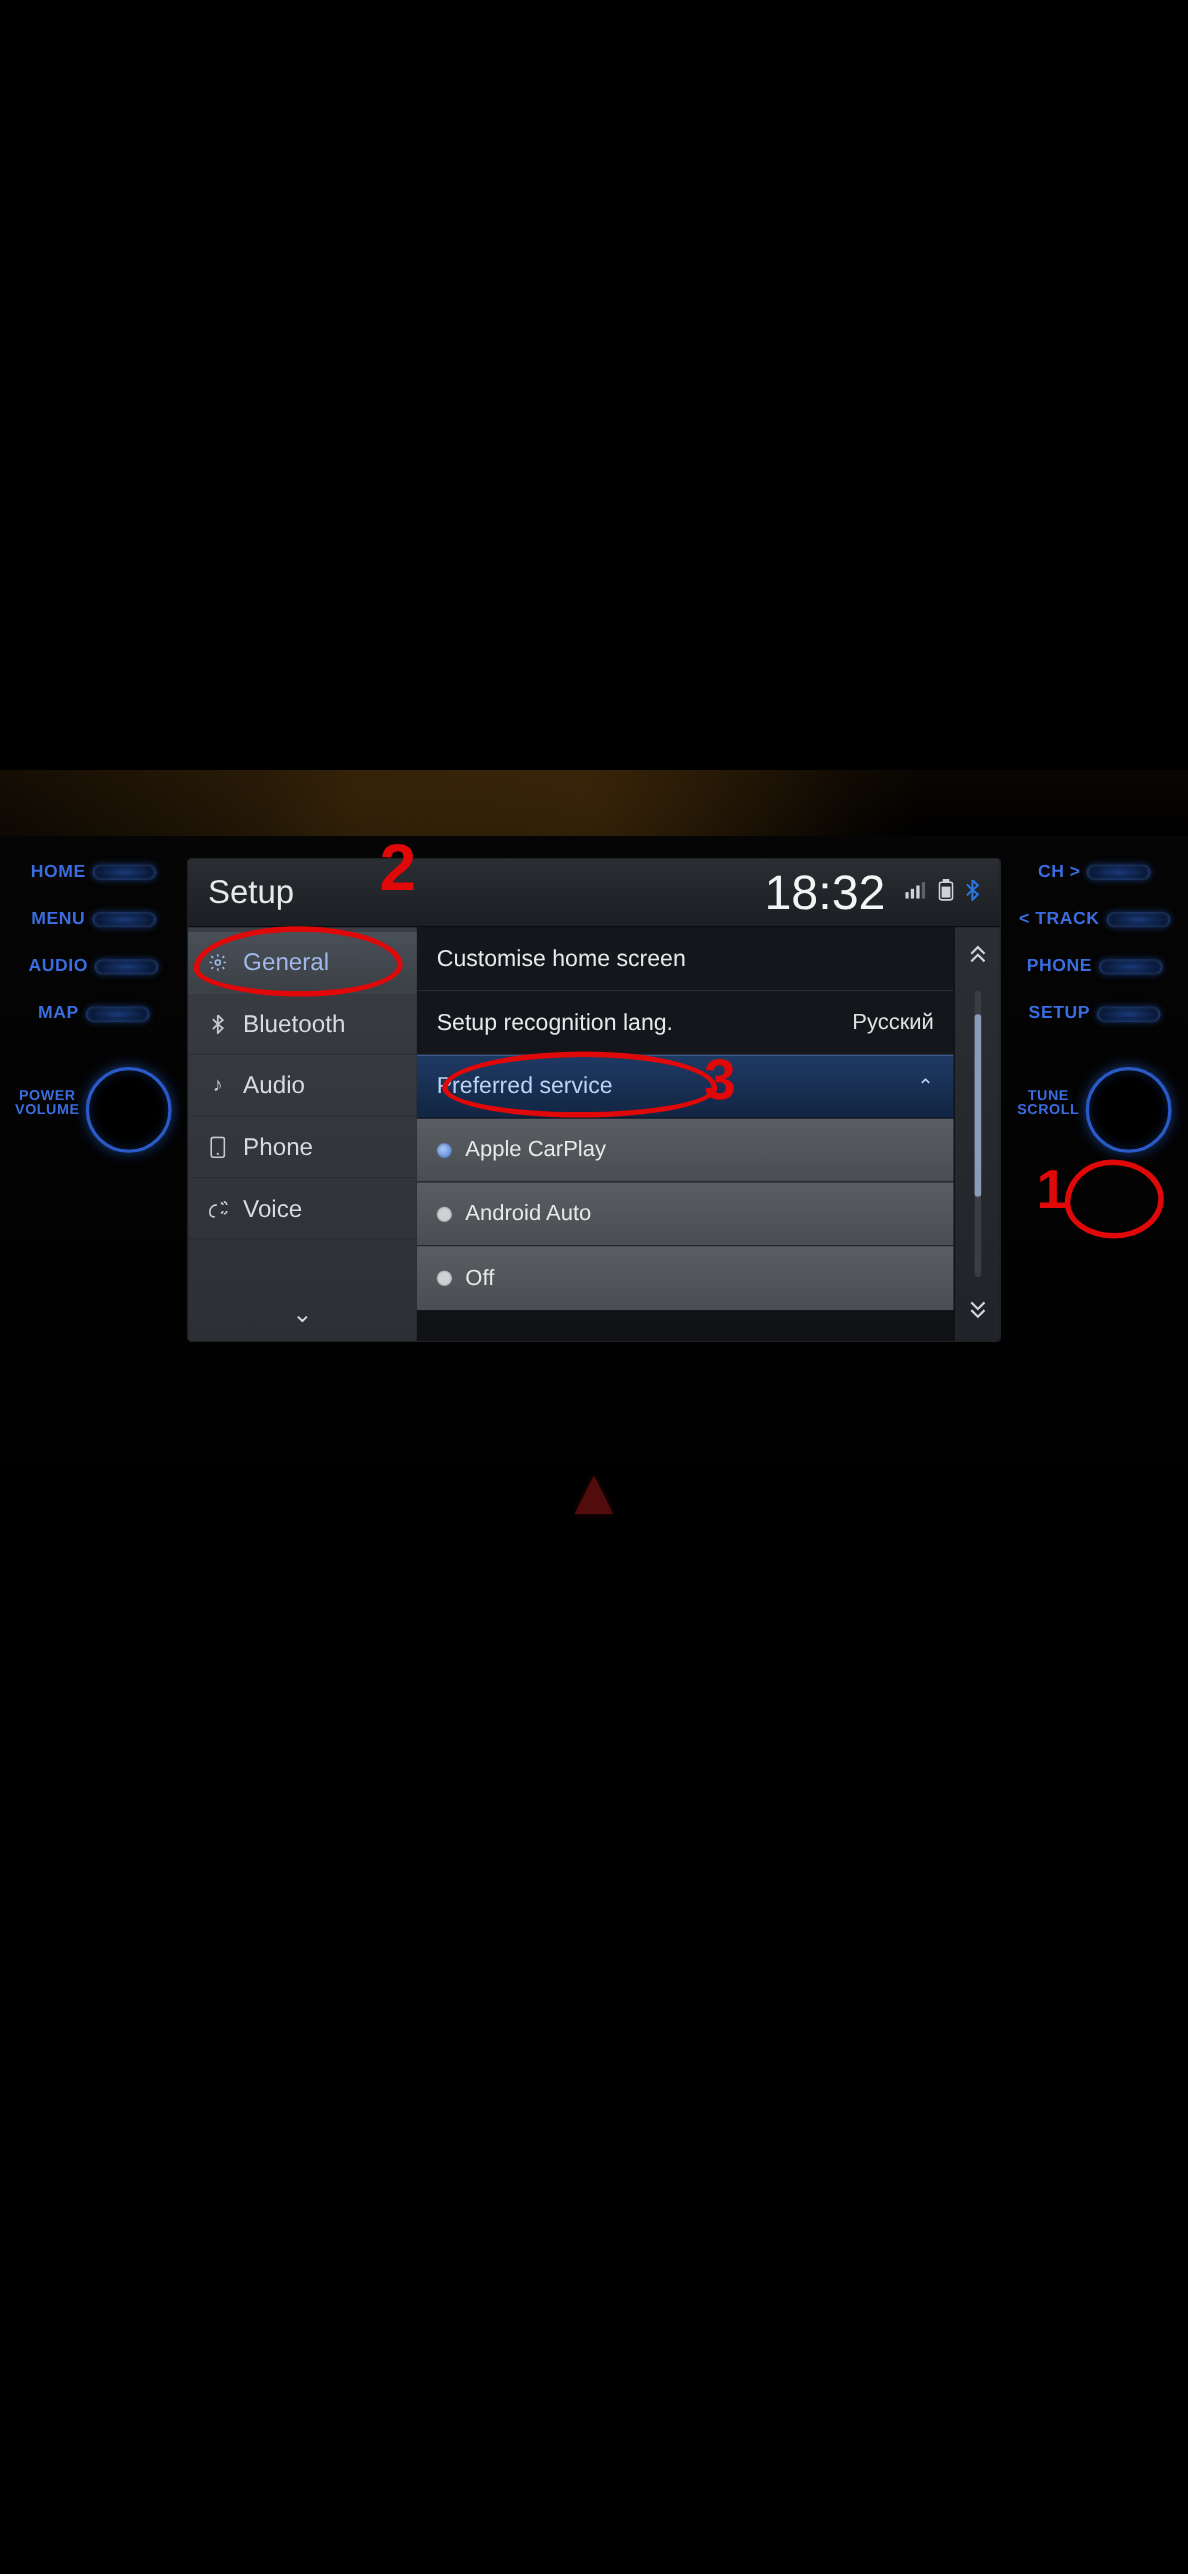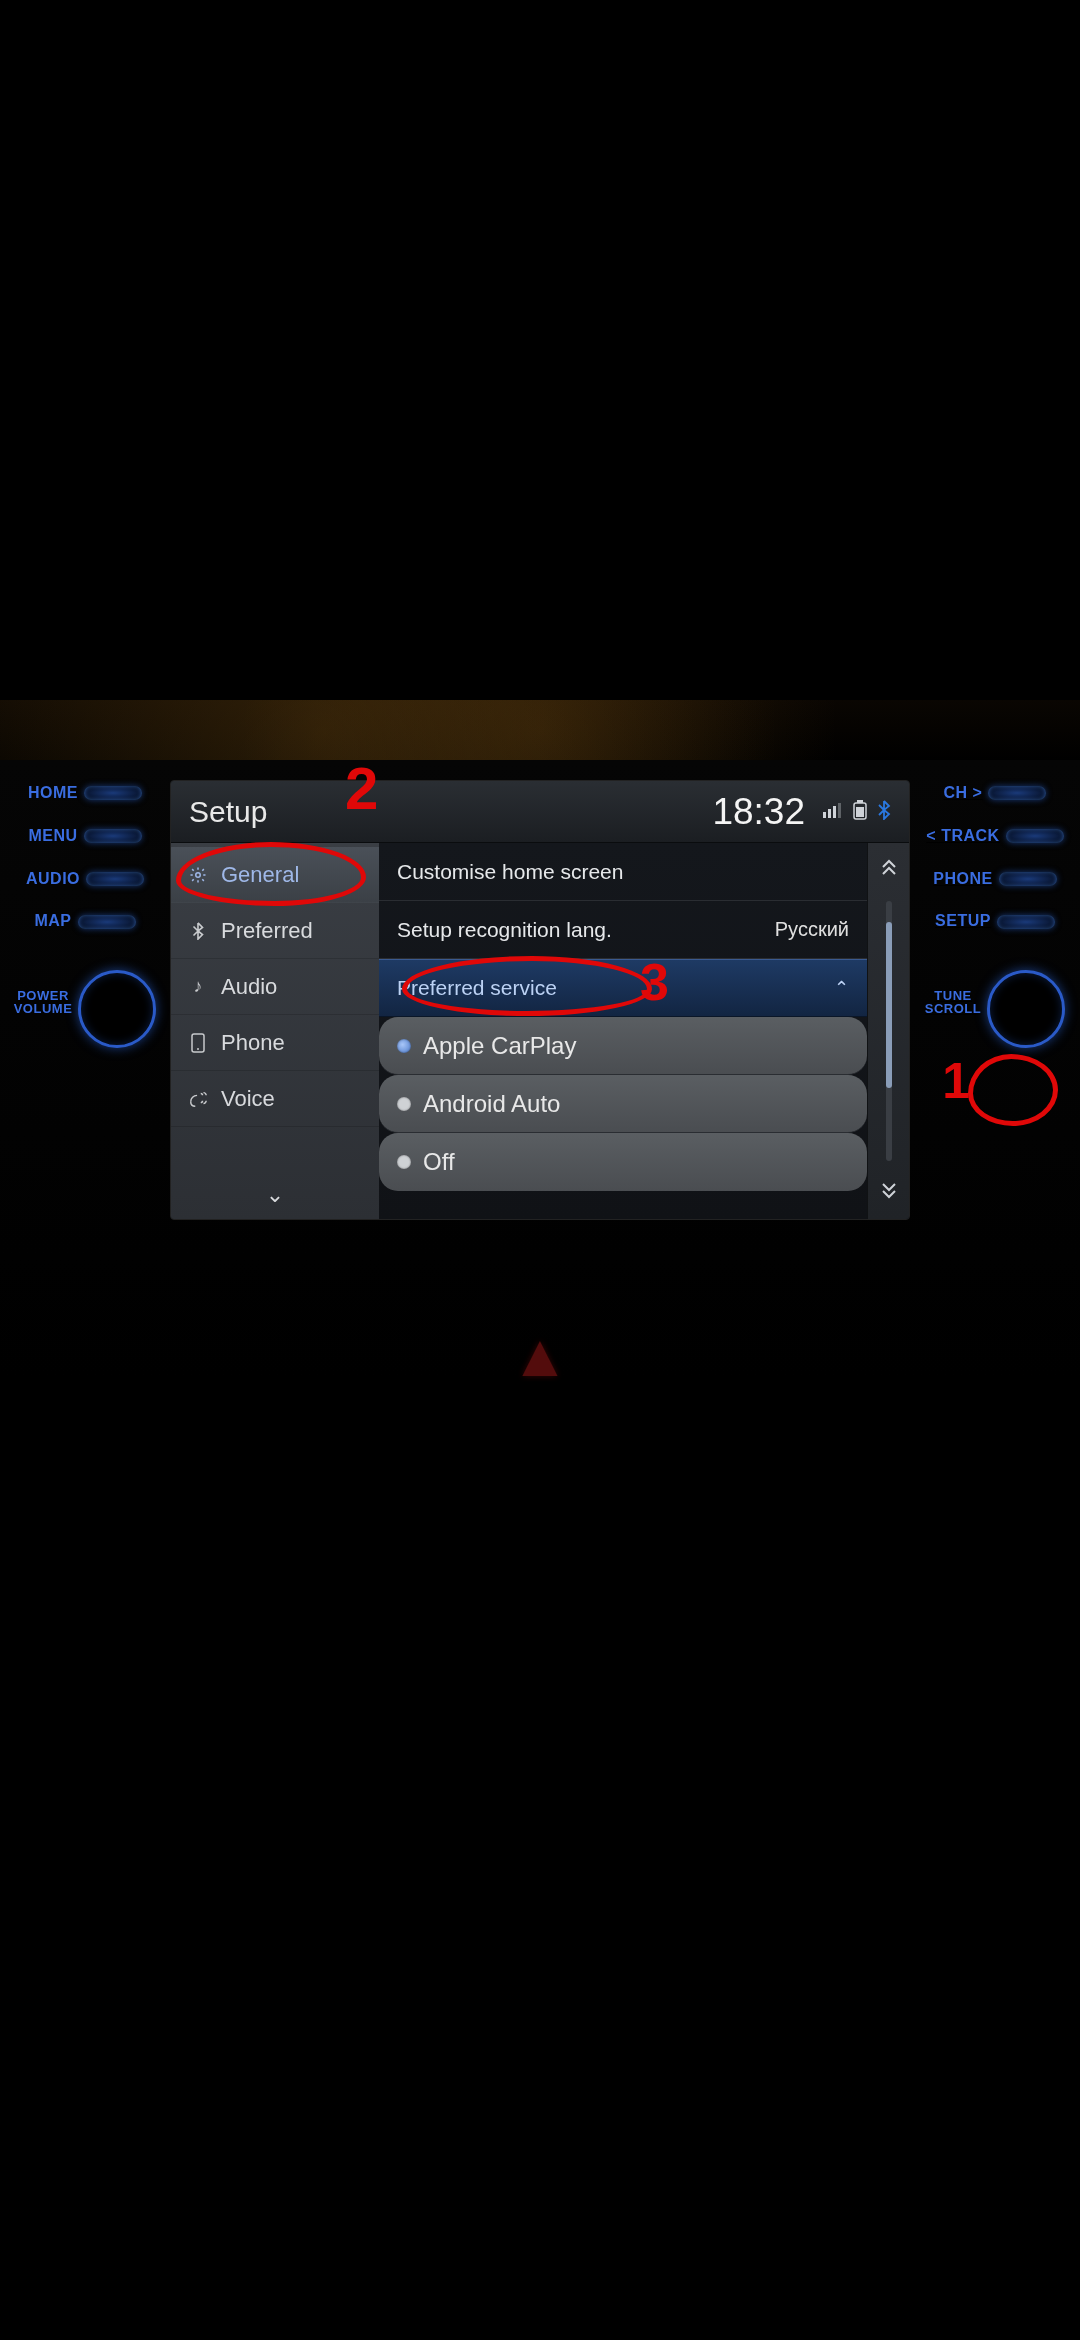--- a/index.html
+++ b/index.html
@@ -102,21 +102,21 @@
     padding: 0 18px;
     color: #e8e8e8;
     border-bottom: 1px solid #0a0c0e;
   }
   .scr-title {
     font-size: 30px;
     flex: 0 0 auto;
   }
   .scr-clock {
     margin-left: auto;
-    font-size: 37px;
+    font-size: 44px;
     color: #f4f4f4;
     font-weight: 500;
   }
   .status-icons {
     display: flex;
     align-items: center;
     gap: 10px;
     margin-left: 18px;
   }
   .sig-icon, .batt-icon, .bt-icon { color: #cfd3d8; }
@@ -197,22 +197,21 @@
 
   .row-expand-hdr {
     background: linear-gradient(180deg, #1e3a64 0%, #122542 100%);
     color: #bcd2f4;
     border-top: 1px solid #3a5a90;
     border-bottom: 1px solid #0a1628;
   }
   .row-sub {
     background: linear-gradient(180deg, #5a5e62 0%, #4a4d51 100%);
     color: #e8e8e8;
-    font-size: 24px;
-    border-radius: 19px;
+    font-size: 20px;
   }
   .row-sub .radio {
     width: 14px;
     height: 14px;
     border-radius: 50%;
     background: #cfd2d5;
     box-shadow: inset 0 0 2px rgba(0,0,0,0.5);
     flex-shrink: 0;
   }
   .row-sub .radio.on {
@@ -386,21 +385,21 @@
               </svg>
           </span>
           <span>General</span>
         </div>
         <div class="side-item">
           <span class="icon">
             <svg width="14" height="18" viewBox="0 0 14 20">
                 <path d="M7 1 L12 6 L7 10 L7 1 M7 10 L12 14 L7 19 L7 10 M2 5 L7 10 M2 15 L7 10" fill="none" stroke="currentColor" stroke-width="1.8"></path>
               </svg>
           </span>
-          <span>Preferred</span>
+          <span>Bluetooth</span>
         </div>
         <div class="side-item">
           <span class="icon">♪</span>
           <span>Audio</span>
         </div>
         <div class="side-item">
           <span class="icon">
             <svg width="14" height="20" viewBox="0 0 14 20">
                 <rect x="1" y="1" width="12" height="18" rx="2" fill="none" stroke="currentColor" stroke-width="1.5"></rect>
                 <circle cx="7" cy="16" r="1" fill="currentColor"></circle>

